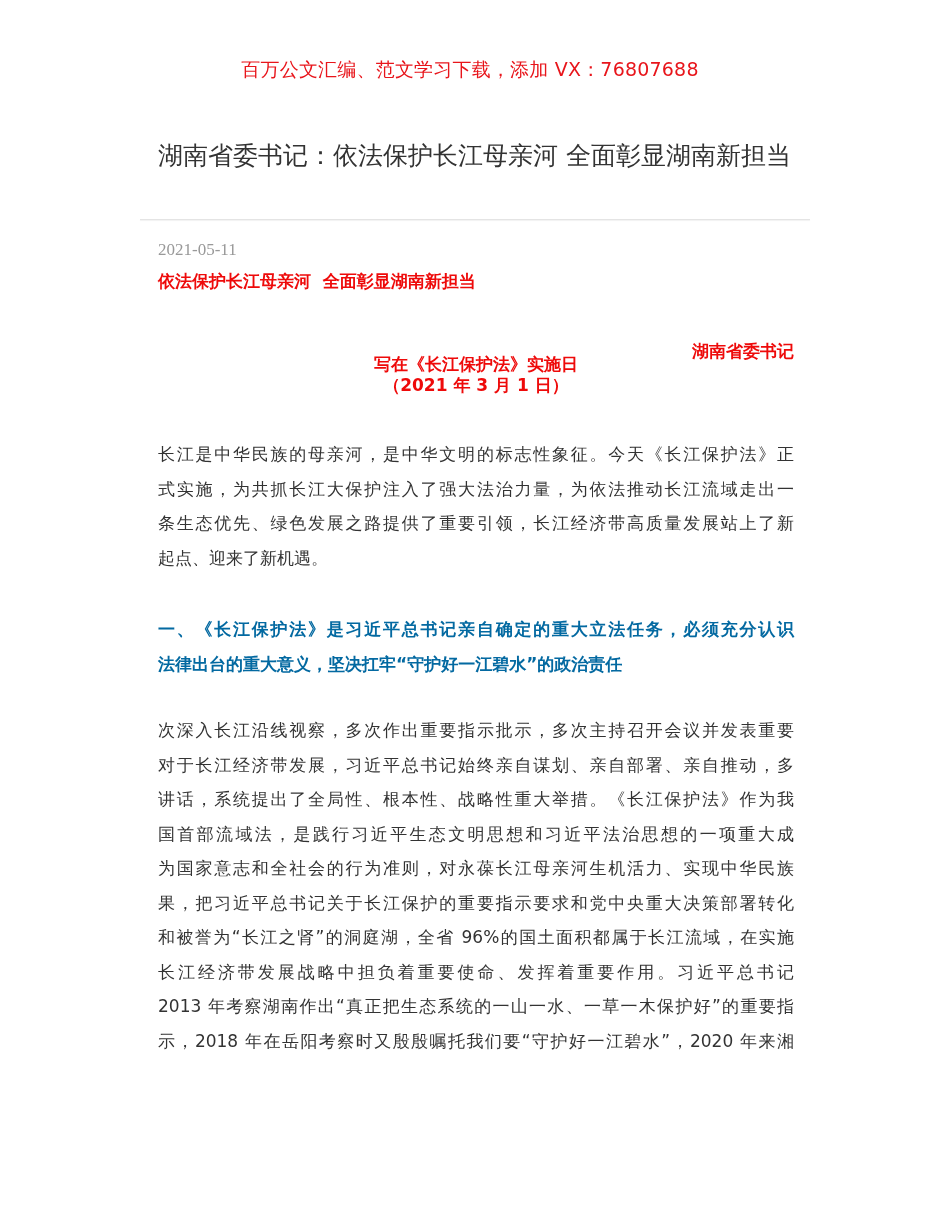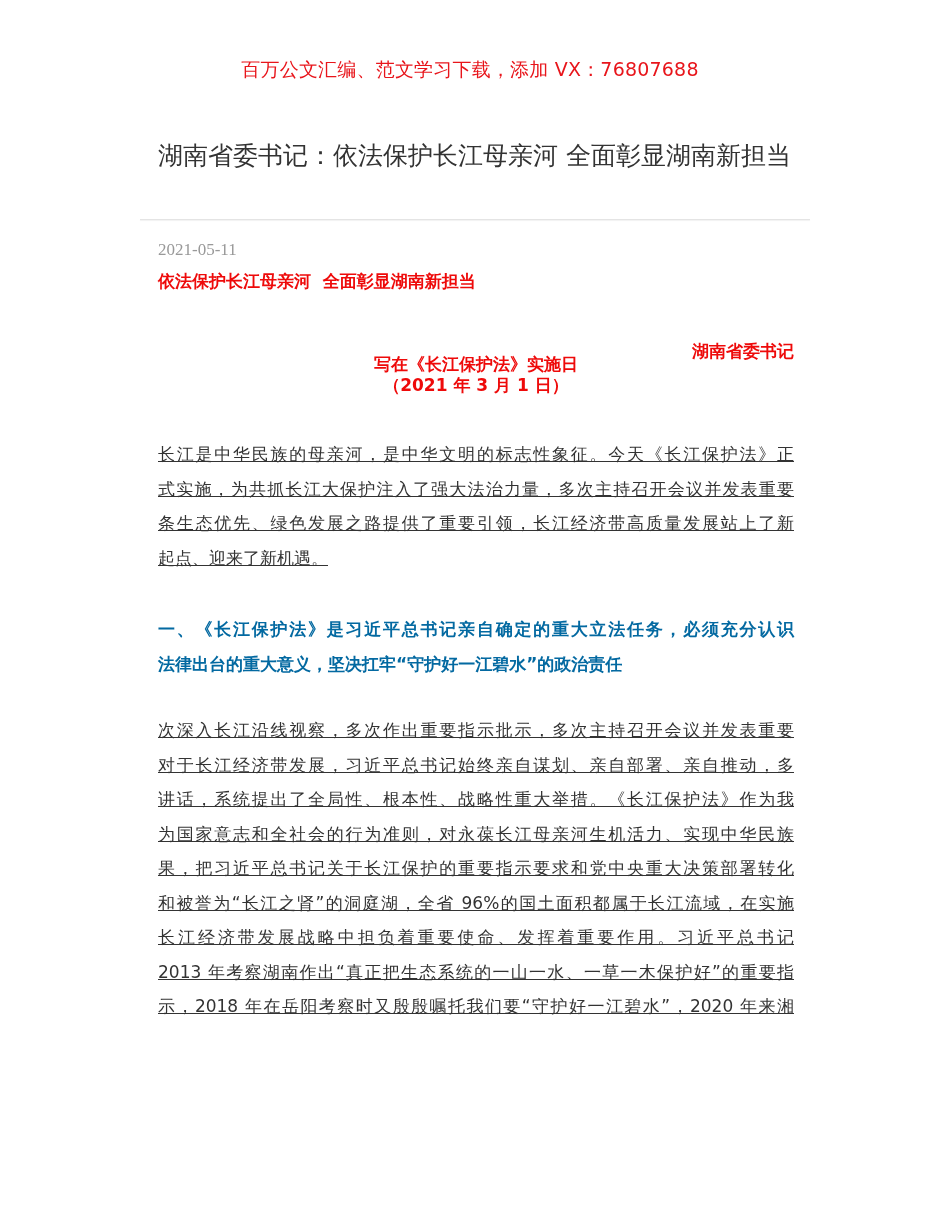--- a/index.html
+++ b/index.html
@@ -84,21 +84,20 @@
     .cl3 { top: 374px; }
     .para {
       position: absolute;
       left: 0;
       width: 636px;
       color: #333333;
       font-size: 17px;
       line-height: 34.5px;
       margin: 0;
       text-align: justify;
-      text-decoration: underline;
     }
     .p1 { top: 437px; }
     .heading1 {
       position: absolute;
       top: 612px;
       left: 0;
       width: 636px;
       color: #0369a1;
       font-weight: bold;
       font-size: 17px;
@@ -122,34 +121,35 @@
   <div class="date">2021-05-11</div>
 
   <div class="red-bold subtitle-main">依法保护长江母亲河  全面彰显湖南新担当</div>
 
   <div class="red-bold center-line cl1">写在《长江保护法》实施日</div>
   <div class="red-bold center-line cl2">湖南省委书记</div>
   <div class="red-bold center-line cl3">（2021 年 3 月 1 日）</div>
 
   <div class="para p1">
     <span class="line">长江是中华民族的母亲河，是中华文明的标志性象征。今天《长江保护法》正</span>
-    <span class="line">式实施，为共抓长江大保护注入了强大法治力量，多次主持召开会议并发表重要</span>
+    <span class="line">式实施，为共抓长江大保护注入了强大法治力量，为依法推动长江流域走出一</span>
     <span class="line">条生态优先、绿色发展之路提供了重要引领，长江经济带高质量发展站上了新</span>
     <span class="line" style="text-align-last:left">起点、迎来了新机遇。</span>
   </div>
 
   <div class="heading1">
     <span class="line">一、《长江保护法》是习近平总书记亲自确定的重大立法任务，必须充分认识</span>
     <span class="line" style="text-align-last:left">法律出台的重大意义，坚决扛牢“守护好一江碧水”的政治责任</span>
   </div>
 
   <div class="para p2">
     <span class="line">次深入长江沿线视察，多次作出重要指示批示，多次主持召开会议并发表重要</span>
     <span class="line">对于长江经济带发展，习近平总书记始终亲自谋划、亲自部署、亲自推动，多</span>
     <span class="line">讲话，系统提出了全局性、根本性、战略性重大举措。《长江保护法》作为我</span>
+    <span class="line">国首部流域法，是践行习近平生态文明思想和习近平法治思想的一项重大成</span>
     <span class="line">为国家意志和全社会的行为准则，对永葆长江母亲河生机活力、实现中华民族</span>
     <span class="line">果，把习近平总书记关于长江保护的重要指示要求和党中央重大决策部署转化</span>
     <span class="line">和被誉为“长江之肾”的洞庭湖，全省 96%的国土面积都属于长江流域，在实施</span>
     <span class="line">长江经济带发展战略中担负着重要使命、发挥着重要作用。习近平总书记</span>
     <span class="line">2013 年考察湖南作出“真正把生态系统的一山一水、一草一木保护好”的重要指</span>
     <span class="line">示，2018 年在岳阳考察时又殷殷嘱托我们要“守护好一江碧水”，2020 年来湘</span>
   </div>
 </div>
 
 </body></html>

